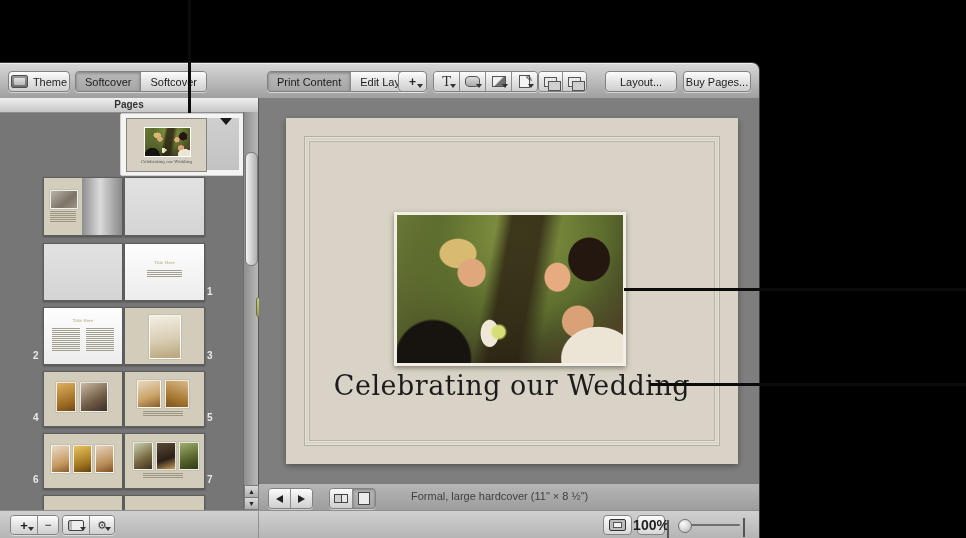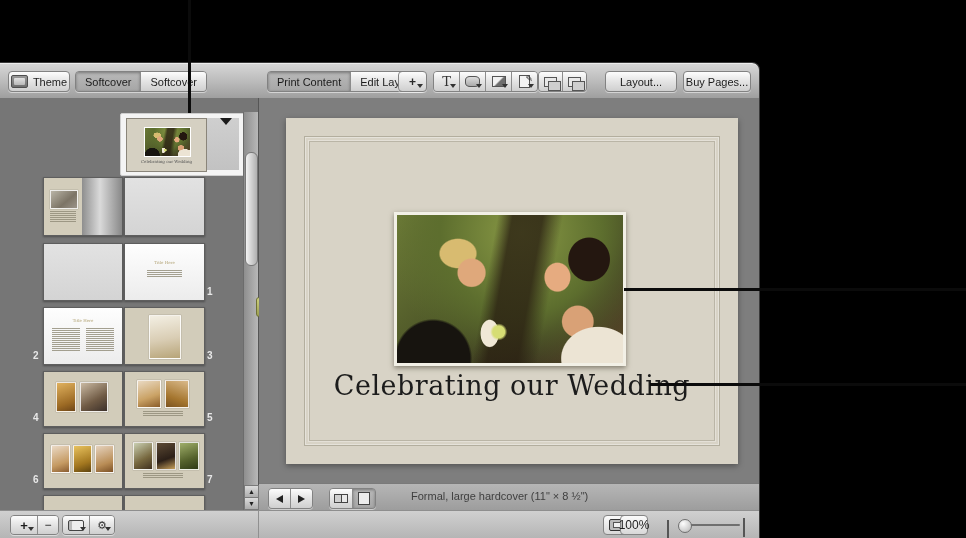--- a/index.html
+++ b/index.html
@@ -178,20 +178,21 @@
       </div>
       <div class="s" style="width:23px;padding:0;">
         <span class="ic-stack"></span>
       </div>
     </div>
     <div class="btn" style="left:605px;width:70px;">Layout...</div>
     <div class="btn" style="left:683px;width:66px;">Buy Pages...</div>
   </div>
 
   <div id="sidebar">
+    <div id="pagesHeader">Pages</div>
 
     <div class="abs" style="left:120px;top:15px;width:123px;height:61px;background:#f4f4f4;border-radius:2px;border:1px solid #cfcfcf;">
       <div class="abs" style="left:5px;top:4px;width:79px;height:52px;background:#d5d0c2;border:1px solid #8a857a;">
         <div class="wedding-photo abs" style="left:17px;top:8px;width:45px;height:28px;border:1px solid #fff;"></div>
         <div class="mini-title" style="top:40px;color:#555;">Celebrating our Wedding</div>
       </div>
       <div class="abs" style="left:86px;top:4px;width:32px;height:52px;background:linear-gradient(#cfcfcf,#c2c2c2);"></div>
       <div class="abs" style="right:12px;top:4px;width:0;height:0;border-left:6px solid transparent;border-right:6px solid transparent;border-top:7px solid #1a1a1a;"></div>
     </div>
 
@@ -313,21 +314,21 @@
       </div>
       <div class="s" style="width:24px;padding:0;position:relative;">
         <span style="font-family:'DejaVu Sans',sans-serif;font-size:11px;color:#333;">⚙</span>
         <span class="tinyarrow"></span>
       </div>
     </div>
 
     <div class="bbtn" style="left:603px;width:27px;">
       <span class="ic-fit"></span>
     </div>
-    <div class="bbtn" style="left:620px;width:26px;font-size:12px;font-weight:normal;">100%</div>
+    <div class="bbtn" style="left:637px;width:26px;font-size:14px;font-weight:bold;">100%</div>
     <span class="ic-pic abs" style="left:667px;top:10px;width:9px;height:7px;"></span>
     <div id="zoomTrack"></div>
     <div id="zoomThumb"></div>
     <span class="ic-pic abs" style="left:741px;top:8px;width:13px;height:11px;"></span>
   </div>
 </div>
 
 <div class="callout" style="left:188px;top:0;width:3px;height:113px;"></div>
 <div class="callout" style="left:624px;top:288px;width:342px;height:3px;"></div>
 <div class="callout" style="left:650px;top:383px;width:316px;height:3px;"></div>

